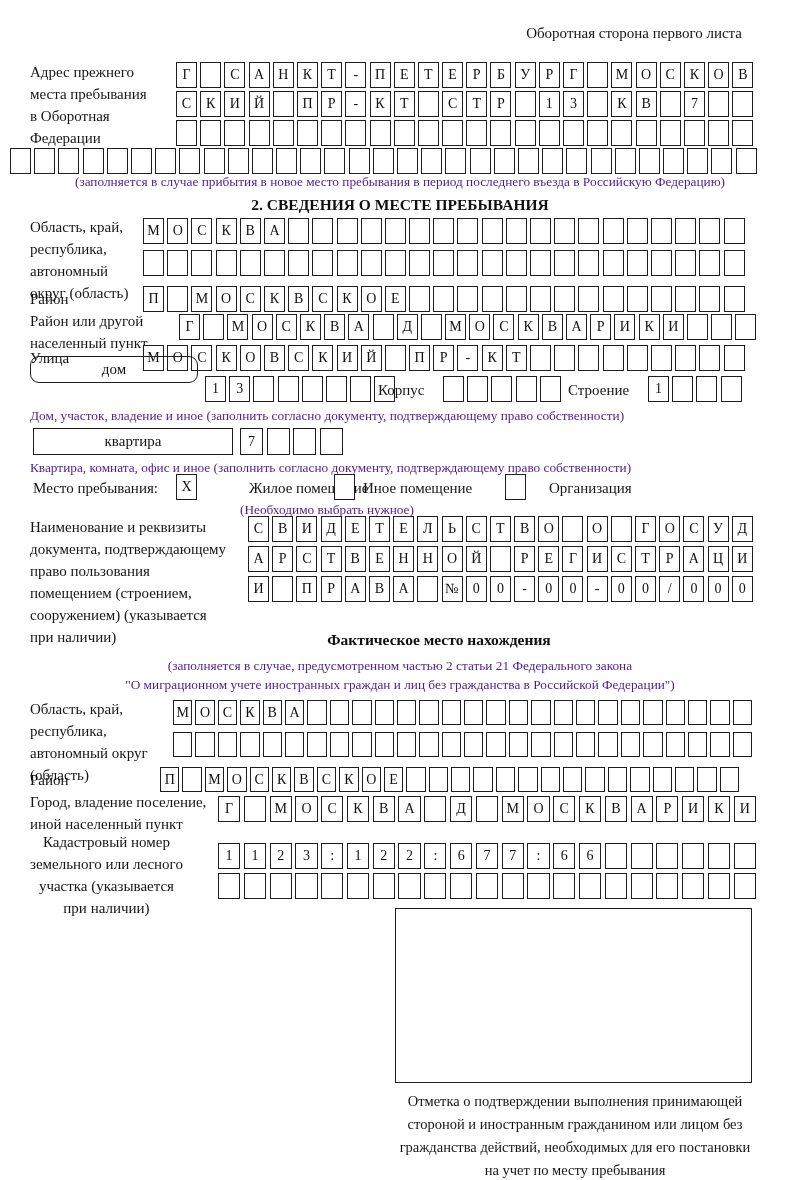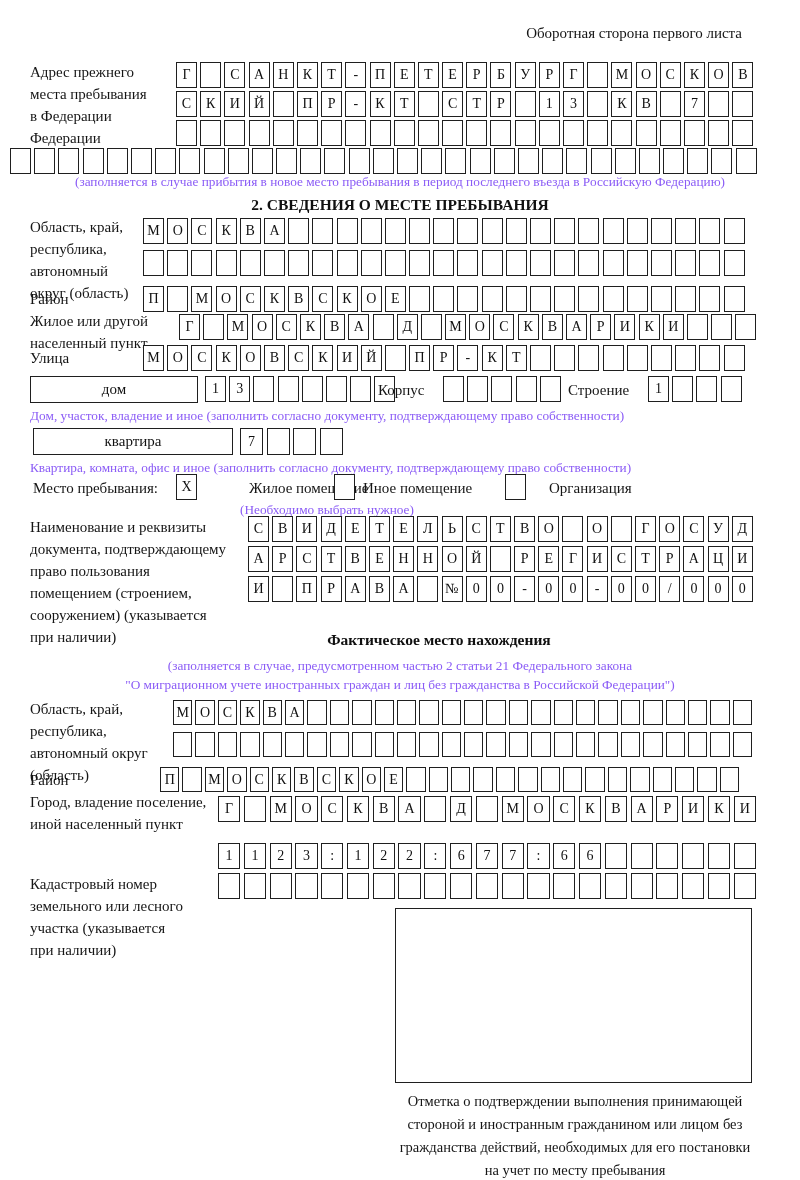--- a/index.html
+++ b/index.html
@@ -1,20 +1,20 @@
 <!DOCTYPE html>
 <html><head>
 <meta charset="utf-8">
 <style>
   html,body{margin:0;padding:0;background:#fff;}
   .page{position:relative;width:800px;height:1180px;background:#fff;overflow:hidden;
         font-family:"Liberation Serif",serif;color:#111;}
   .abs{position:absolute;}
   .lbl{font-size:15px;line-height:22px;color:#151515;}
-  .cap{font-size:13.3px;color:#8b5cf6;}
+  .cap{font-size:13.3px;color:#4c1d95;}
   .title{font-weight:bold;font-size:15.5px;color:#101010;}
   .center{width:800px;left:0;text-align:center;}
   .grid{position:absolute;display:flex;}
   .cell{box-sizing:border-box;flex:0 0 auto;display:flex;align-items:center;justify-content:center;
         border:1.5px solid #1f1f1f;background:#fff;
         font-family:"Liberation Serif",serif;font-size:14px;color:#111;}
   .g24{gap:3.2px;} .g24 .cell{width:21px;height:26px;}
   .g22{gap:3px;}   .g22 .cell{width:19.4px;height:25px;}
   .g26{gap:3.6px;} .g26 .cell{width:22.2px;height:26px;}
   .gA {gap:3.5px;} .gA .cell{width:23px;height:27px;}
@@ -25,21 +25,21 @@
 </head>
 <body>
 
 <div class="page">
 
   <div class="abs lbl" style="top:22px;right:58px;">Оборотная сторона первого листа</div>
 
   <div class="abs" style="left:30px;top:61px;">
     <div class="lbl">Адрес прежнего</div>
     <div class="lbl">места пребывания</div>
-    <div class="lbl">в Федерации</div>
+    <div class="lbl">в Оборотная</div>
     <div class="lbl">Федерации</div>
   </div>
   <div class="grid g24" style="left:176px;top:62px;">
       <span class="cell">Г</span>
       <span class="cell"></span>
       <span class="cell">С</span>
       <span class="cell">А</span>
       <span class="cell">Н</span>
       <span class="cell">К</span>
       <span class="cell">Т</span>
@@ -234,21 +234,21 @@
       <span class="cell"></span>
       <span class="cell"></span>
       <span class="cell"></span>
       <span class="cell"></span>
       <span class="cell"></span>
       <span class="cell"></span>
       <span class="cell"></span>
     </div>
 
   <div class="abs" style="left:30px;top:310px;">
-    <div class="lbl">Жилое или другой</div>
+    <div class="lbl">Район или другой</div>
     <div class="lbl">населенный пункт</div>
   </div>
   <div class="grid g24" style="left:179px;top:314px;">
       <span class="cell">Г</span>
       <span class="cell"></span>
       <span class="cell">М</span>
       <span class="cell">О</span>
       <span class="cell">С</span>
       <span class="cell">К</span>
       <span class="cell">В</span>
@@ -293,21 +293,21 @@
       <span class="cell"></span>
       <span class="cell"></span>
       <span class="cell"></span>
       <span class="cell"></span>
       <span class="cell"></span>
       <span class="cell"></span>
       <span class="cell"></span>
       <span class="cell"></span>
     </div>
 
-  <div class="widebox" style="left:30px;top:376px;width:168px;height:27px;">дом</div>
+  <div class="widebox" style="left:30px;top:356px;width:168px;height:27px;border-radius:9px;">дом</div>
   <div class="grid g24" style="left:205px;top:376px;">
       <span class="cell">1</span>
       <span class="cell">3</span>
       <span class="cell"></span>
       <span class="cell"></span>
       <span class="cell"></span>
       <span class="cell"></span>
       <span class="cell"></span>
       <span class="cell"></span>
     </div>
@@ -548,21 +548,21 @@
       <span class="cell">С</span>
       <span class="cell">К</span>
       <span class="cell">В</span>
       <span class="cell">А</span>
       <span class="cell">Р</span>
       <span class="cell">И</span>
       <span class="cell">К</span>
       <span class="cell">И</span>
     </div>
 
-  <div class="abs" style="left:30px;top:873px;">
+  <div class="abs" style="left:30px;top:831px;text-align:center;">
     <div class="lbl">Кадастровый номер</div>
     <div class="lbl">земельного или лесного</div>
     <div class="lbl">участка (указывается</div>
     <div class="lbl">при наличии)</div>
   </div>
   <div class="grid g26" style="left:218px;top:843px;">
       <span class="cell">1</span>
       <span class="cell">1</span>
       <span class="cell">2</span>
       <span class="cell">3</span>

